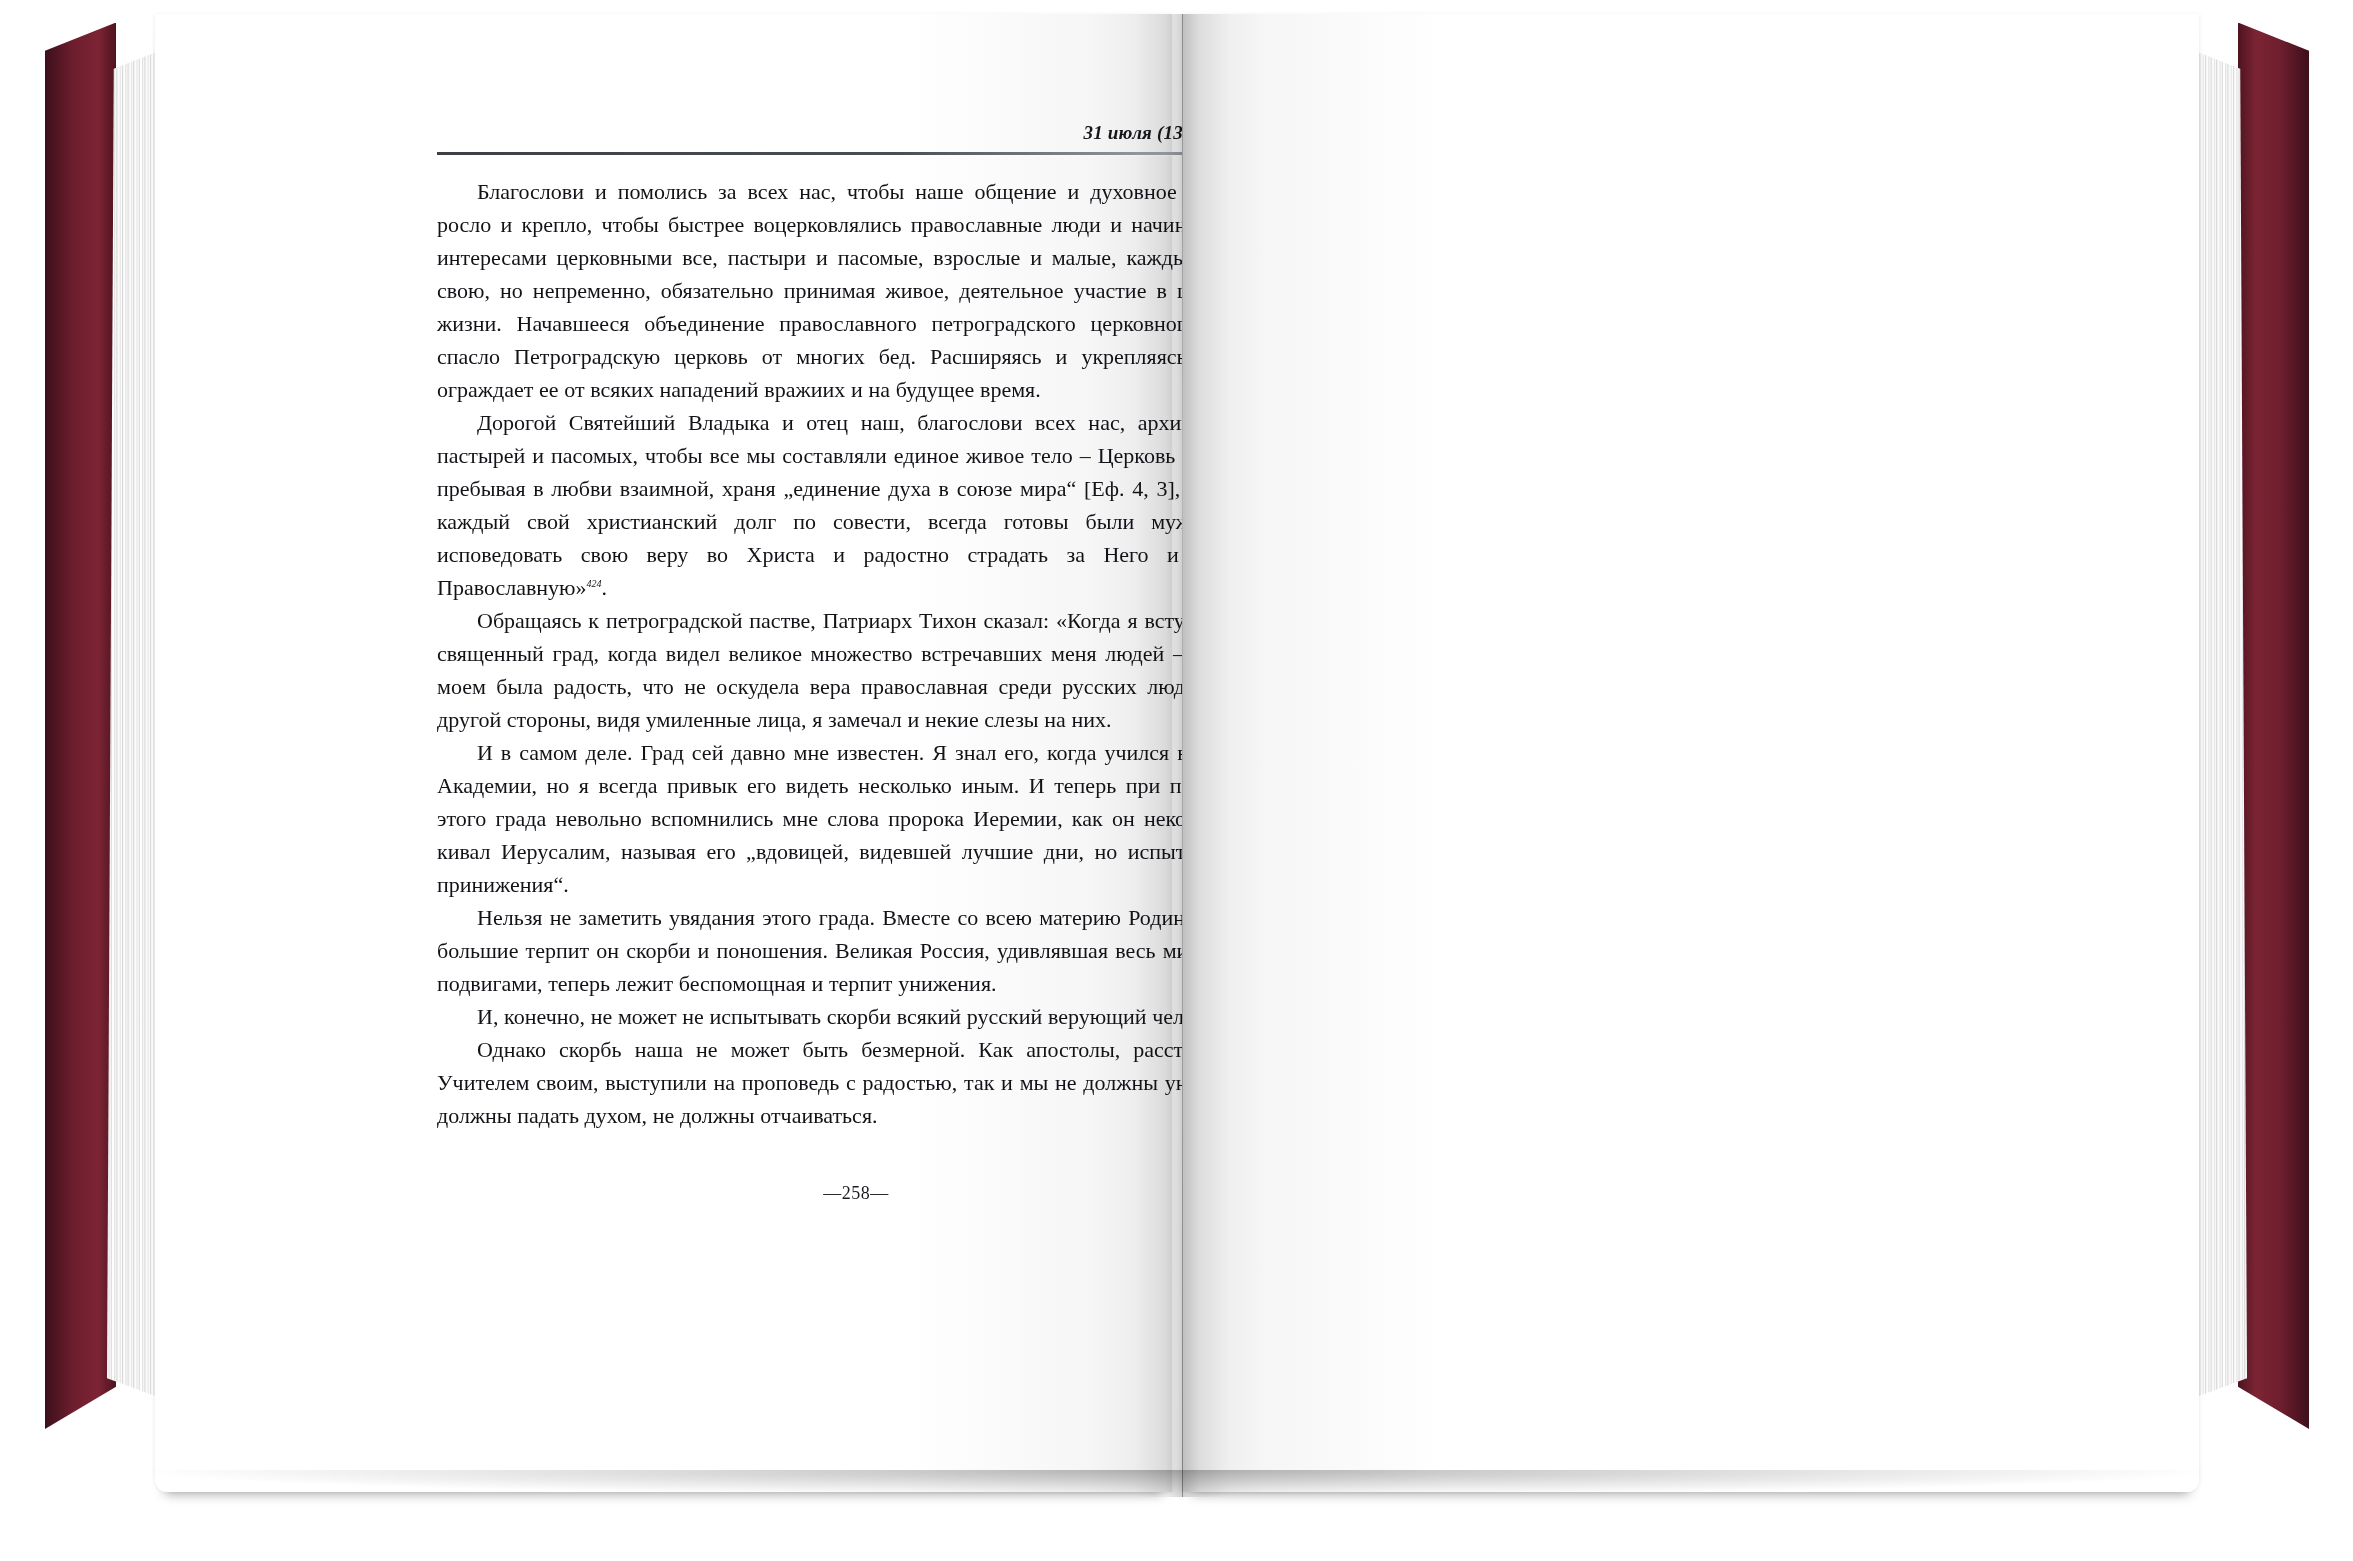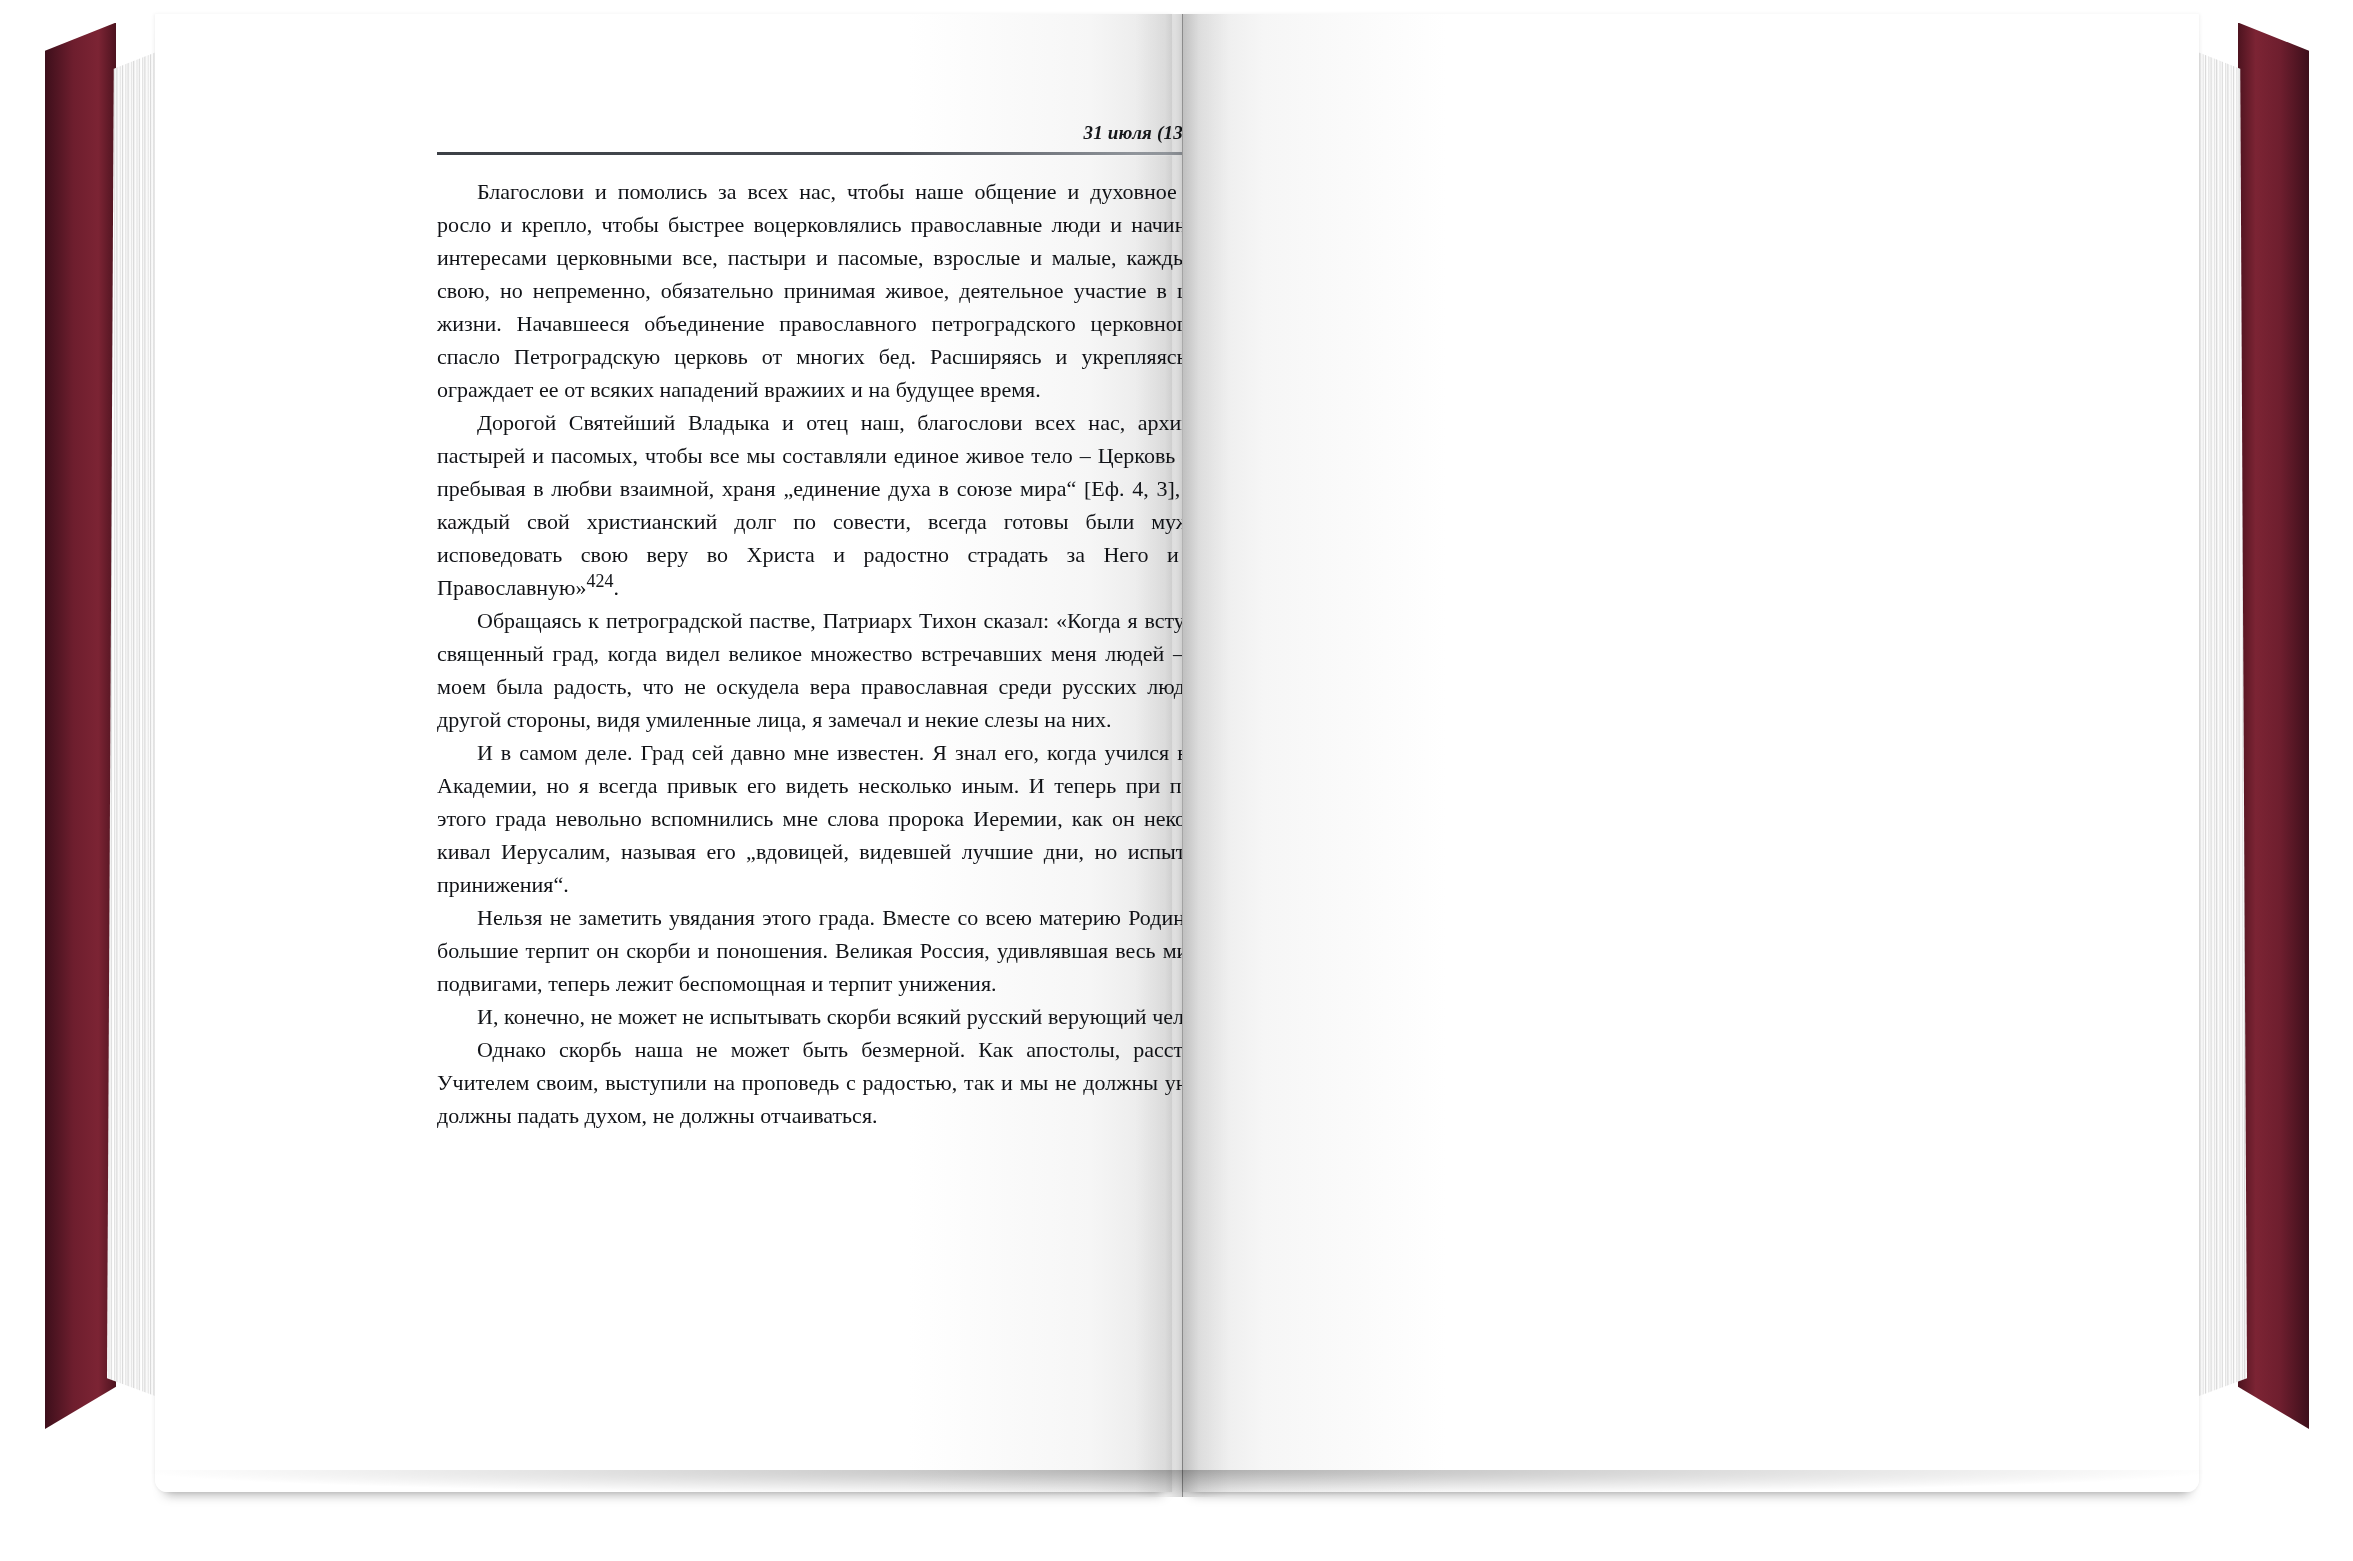--- a/index.html
+++ b/index.html
@@ -110,21 +110,21 @@
     margin:0;
     font-size:22px;
     line-height:33px;
     text-align:justify;
     text-indent:40px;
     color:#111317;
     hyphens:manual;
     -webkit-hyphens:manual;
     word-spacing:0.2px;
   }
-  sup.fn{font-size:18px;vertical-align:super;line-height:0;}
+  sup.fn{font-size:10px;vertical-align:super;line-height:0;font-style:italic;}
 
   .folio{
     margin-top:51px;text-align:center;
     font-size:18px;letter-spacing:0.5px;color:#1a1c20;
   }
 </style>
 </head>
 <body>
 
 <div id="book">
@@ -143,20 +143,21 @@
       <div class="body">
         <p>Благослови и помолись за всех нас, чтобы наше общение и ду­ховное единение росло и крепло, чтобы быстрее воцерковлялись православные люди и начинали жить интересами церковными все, пастыри и пасомые, взрослые и малые, каждый в меру свою, но непременно, обязательно принимая живое, деятельное участие в церковной жизни. Начавшееся объединение православного пет­роградского церковного народа спасло Петроградскую церковь от многих бед. Расширяясь и укрепляясь, оно да ограждает ее от всяких нападений вражиих и на будущее время.</p>
         <p><span>Дорогой Святейший Владыка и отец наш, благослови всех нас, архипастырей, пастырей и пасомых, чтобы все мы составляли единое живое тело – Церковь Христову, пребывая в любви взаим­ной, храня „единение духа в союзе мира“ [Еф. 4, 3], исполняя каждый свой христианский долг по совести, всегда готовы были мужественно исповедовать свою веру во Христа и радостно стра­дать за Него и Церковь Православную»</span><sup class="fn">424</sup><span>.</span></p>
         <p>Обращаясь к петроградской пастве, Патриарх Тихон сказал: «Когда я вступил в сей священный град, когда видел великое мно­жество встречавших меня людей – в сердце моем была радость, что не оскудела вера православная среди русских людей. Но, с другой стороны, видя умиленные лица, я замечал и некие слезы на них.</p>
         <p>И в самом деле. Град сей давно мне известен. Я знал его, ког­да учился в здешней Академии, но я всегда привык его видеть несколько иным. И теперь при посещении этого града невольно вспомнились мне слова пророка Иеремии, как он некогда опла­кивал Иерусалим, называя его „вдовицей, видевшей лучшие дни, но испытывающей принижения“.</p>
         <p>Нельзя не заметить увядания этого града. Вместе со всею ма­терию Родиной нашей большие терпит он скорби и поношения. Великая Россия, удивлявшая весь мир своими подвигами, теперь лежит беспомощная и терпит унижения.</p>
         <p>И, конечно, не может не испытывать скорби всякий русский верующий человек.</p>
         <p>Однако скорбь наша не может быть безмерной. Как апостолы, расставшись с Учителем своим, выступили на проповедь с радо­стью, так и мы не должны унывать, не должны падать духом, не должны отчаиваться.</p>
       </div>
 
+      <div class="folio">—258—</div>
     </div>
   </div>
 
   <div class="leaf right">
     
   </div>
 
   <div class="gutter">
       <div class="fold"></div>
     </div>

